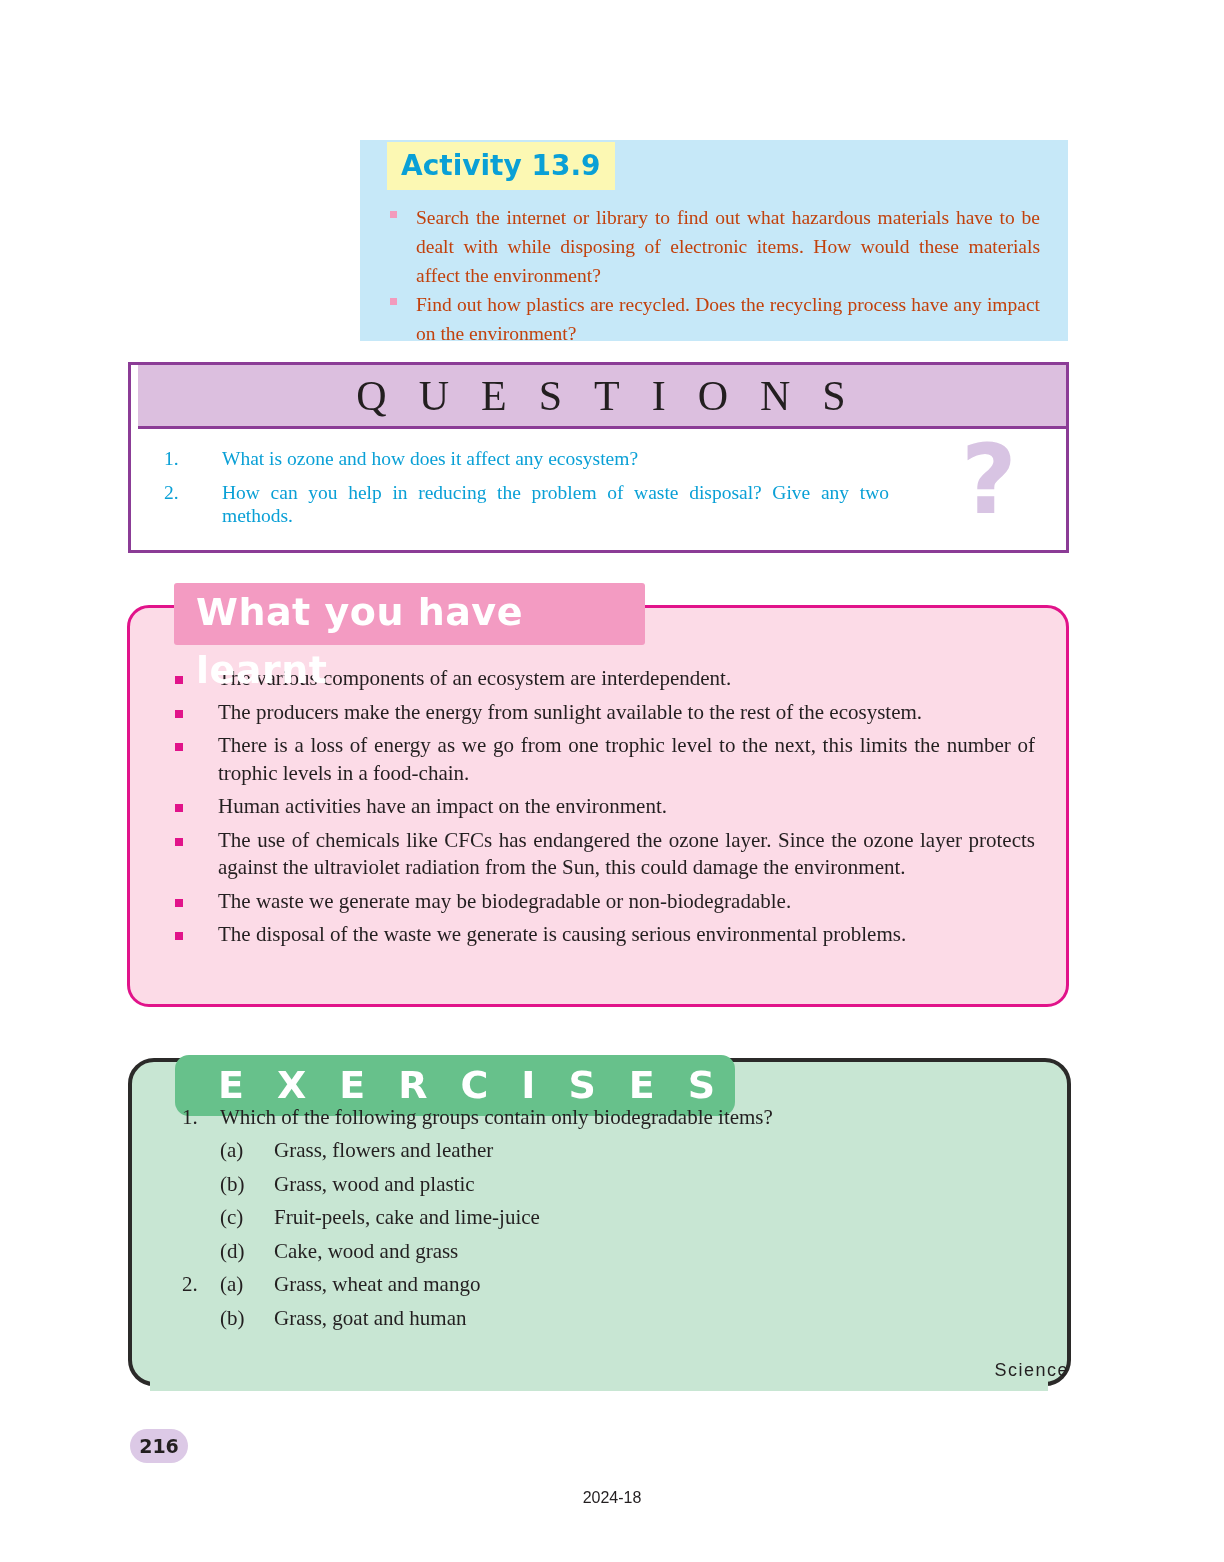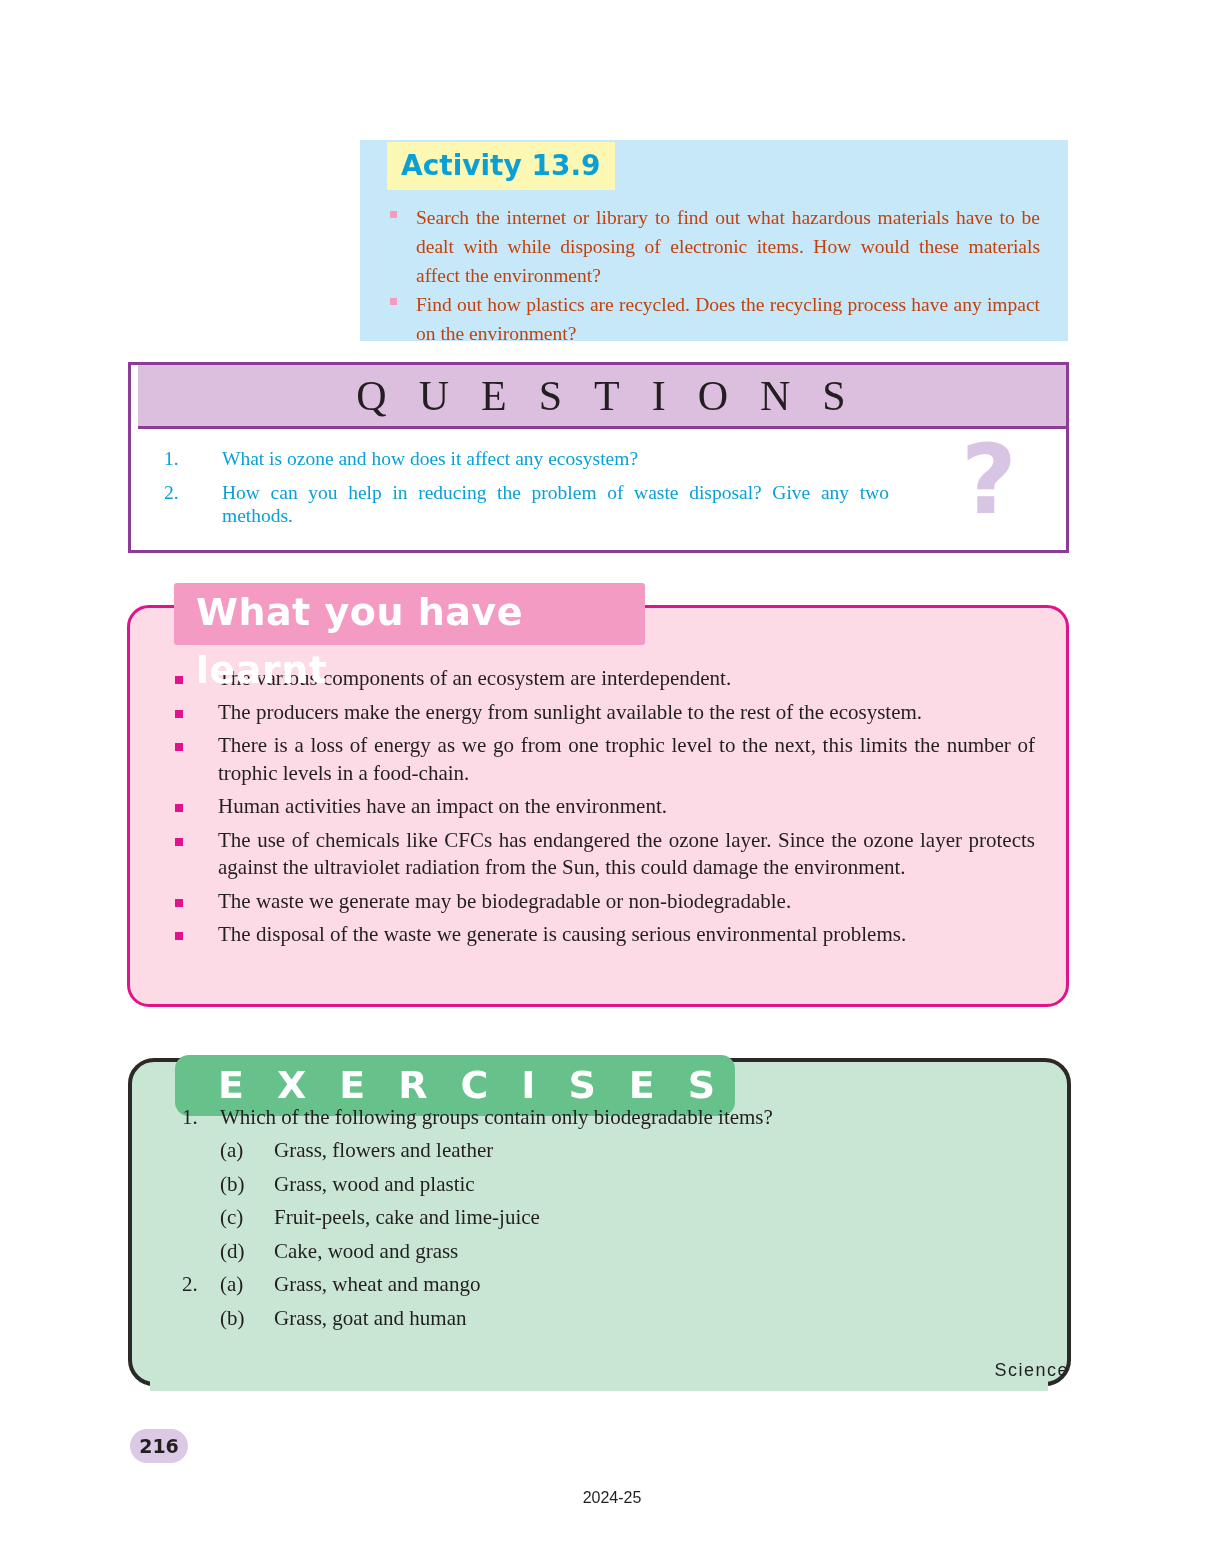--- a/index.html
+++ b/index.html
@@ -169,13 +169,13 @@
     <span class="num">2.</span>
     <ul class="opts">
       <li><span class="lbl">(a)</span><span>Grass, wheat and mango</span></li>
       <li><span class="lbl">(b)</span><span>Grass, goat and human</span></li>
     </ul>
   </li>
 </ol>
 
 <div class="page-num">216</div>
 <div class="subject">Science</div>
-<div class="year">2024-25</div>
+<div class="year">2024-18</div>
 
 </body></html>

